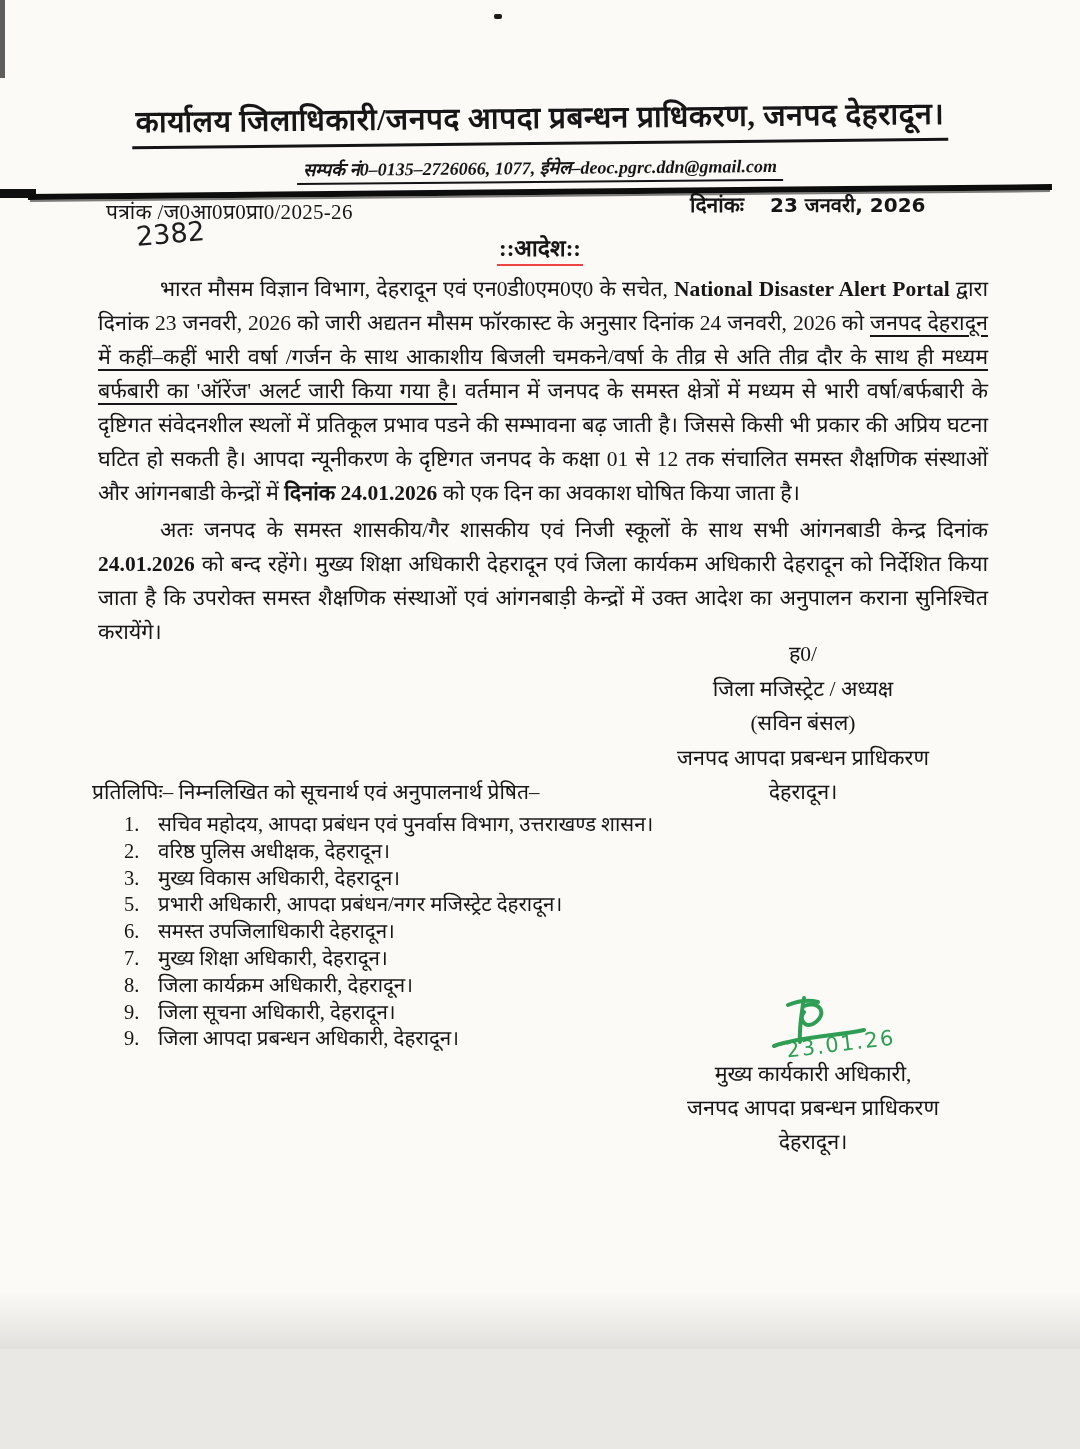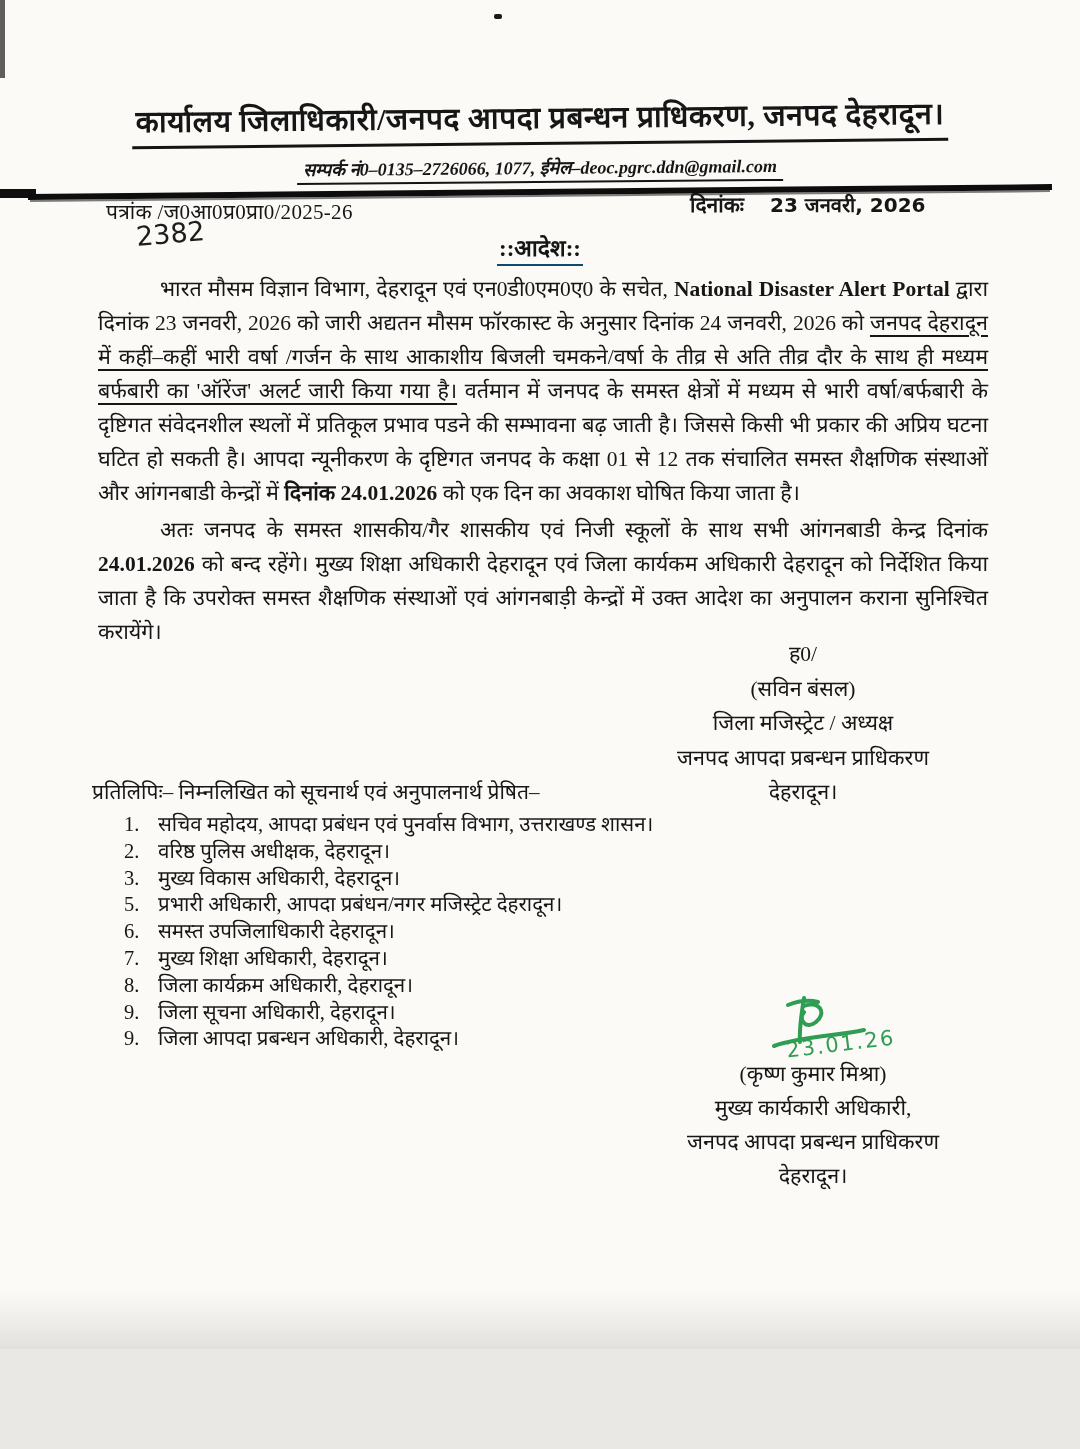--- a/index.html
+++ b/index.html
@@ -29,21 +29,21 @@
     transform:rotate(-0.55deg);box-shadow:0 4px 0 -2px rgba(20,20,20,.55);}
   
   .ref-line{position:absolute;left:106px;top:197px;font-size:21px;font-weight:normal;letter-spacing:0.3px;}
   .date-row{position:absolute;left:690px;top:190px;font-size:21px;font-weight:bold;}
   .date-row .val{margin-left:26px;font-family:"DejaVu Sans","Liberation Sans",sans-serif;font-size:20px;}
   .hand-no{position:absolute;left:136px;top:218px;font-size:27px;
     font-family:"DejaVu Sans","Liberation Sans",sans-serif;transform:rotate(-5deg);color:#1d1d1d;}
   
   .order-heading-wrap{position:absolute;left:0;right:0;top:231px;text-align:center;}
   .order-heading{display:inline-block;font-size:23px;font-weight:bold;
-    border-bottom:2px solid #0c4a6e;padding:0 2px 1px 2px;}
+    border-bottom:2px solid #ef4444;padding:0 2px 1px 2px;}
   
   .para{position:absolute;left:98px;width:890px;font-size:21.5px;line-height:34px;
     text-align:justify;text-indent:62px;margin:0;}
   .para-1{top:272px;}
   .para-2{top:513px;}
   .latin-bold{font-weight:bold;font-family:"Liberation Serif","DejaVu Serif",serif;}
   .ul-seg{text-decoration:underline;text-underline-offset:5px;text-decoration-thickness:1.5px;}
   .bold-seg{font-weight:bold;}
   
   .sign1{position:absolute;left:638px;top:637px;width:330px;text-align:center;
@@ -89,22 +89,22 @@
   <div class="order-heading-wrap">
     <span class="order-heading">::आदेश::</span>
   </div>
 
   <p class="para para-1"><span>भारत मौसम विज्ञान विभाग, देहरादून एवं एन0डी0एम0ए0 के सचेत, </span><span class="latin-bold">National Disaster Alert Portal</span><span> द्वारा दिनांक 23 जनवरी, 2026 को जारी अद्यतन मौसम फॉरकास्ट के अनुसार दिनांक 24 जनवरी, 2026 को </span><span class="ul-seg">जनपद देहरादून में कहीं–कहीं भारी वर्षा /गर्जन के साथ आकाशीय बिजली चमकने/वर्षा के तीव्र से अति तीव्र दौर के साथ ही मध्यम बर्फबारी का 'ऑरेंज' अलर्ट जारी किया गया है।</span><span> वर्तमान में जनपद के समस्त क्षेत्रों में मध्यम से भारी वर्षा/बर्फबारी के दृष्टिगत संवेदनशील स्थलों में प्रतिकूल प्रभाव पडने की सम्भावना बढ़ जाती है। जिससे किसी भी प्रकार की अप्रिय घटना घटित हो सकती है। आपदा न्यूनीकरण के दृष्टिगत जनपद के कक्षा 01 से 12 तक संचालित समस्त शैक्षणिक संस्थाओं और आंगनबाडी केन्द्रों में </span><span class="bold-seg">दिनांक 24.01.2026</span><span> को एक दिन का अवकाश घोषित किया जाता है।</span></p>
 
   <p class="para para-2"><span>अतः जनपद के समस्त शासकीय/गैर शासकीय एवं निजी स्कूलों के साथ सभी आंगनबाडी केन्द्र दिनांक </span><span class="bold-seg">24.01.2026</span><span> को बन्द रहेंगे। मुख्य शिक्षा अधिकारी देहरादून एवं जिला कार्यकम अधिकारी देहरादून को निर्देशित किया जाता है कि उपरोक्त समस्त शैक्षणिक संस्थाओं एवं आंगनबाड़ी केन्द्रों में उक्त आदेश का अनुपालन कराना सुनिश्चित करायेंगे।</span></p>
 
   <div class="sign1">
     <div>ह0/</div>
+    <div>जिला मजिस्ट्रेट / अध्यक्ष</div>
     <div>(सविन बंसल)</div>
-    <div>जिला मजिस्ट्रेट / अध्यक्ष</div>
     <div>जनपद आपदा प्रबन्धन प्राधिकरण</div>
     <div>देहरादून।</div>
   </div>
 
   <div class="copies">
     <p class="copies-header">प्रतिलिपिः– निम्नलिखित को सूचनार्थ एवं अनुपालनार्थ प्रेषित–</p>
     <ol>
       <li><span class="num">1.</span><span>सचिव महोदय, आपदा प्रबंधन एवं पुनर्वास विभाग, उत्तराखण्ड शासन।</span></li>
       <li><span class="num">2.</span><span>वरिष्ठ पुलिस अधीक्षक, देहरादून।</span></li>
       <li><span class="num">3.</span><span>मुख्य विकास अधिकारी, देहरादून।</span></li>
@@ -121,20 +121,19 @@
     <g fill="none" stroke="#2f9e54" stroke-width="4" stroke-linecap="round">
       <path d="M52,8 C50,20 47,38 48,52"></path>
       <path d="M36,15 C46,11 58,10 66,12"></path>
       <path d="M52,16 C66,10 76,22 64,32 C54,40 46,30 52,22"></path>
       <path d="M22,56 C50,46 86,46 112,40"></path>
     </g>
   </svg>
   <div class="sig-date">23.01.26</div>
 
   <div class="sign2">
-    <div>(कृष्ण कुमार मिश्रा)</div>
     <div>मुख्य कार्यकारी अधिकारी,</div>
     <div>जनपद आपदा प्रबन्धन प्राधिकरण</div>
     <div>देहरादून।</div>
   </div>
 
   <div class="bottom-shade"></div>
 </div>
 
 </body></html>

